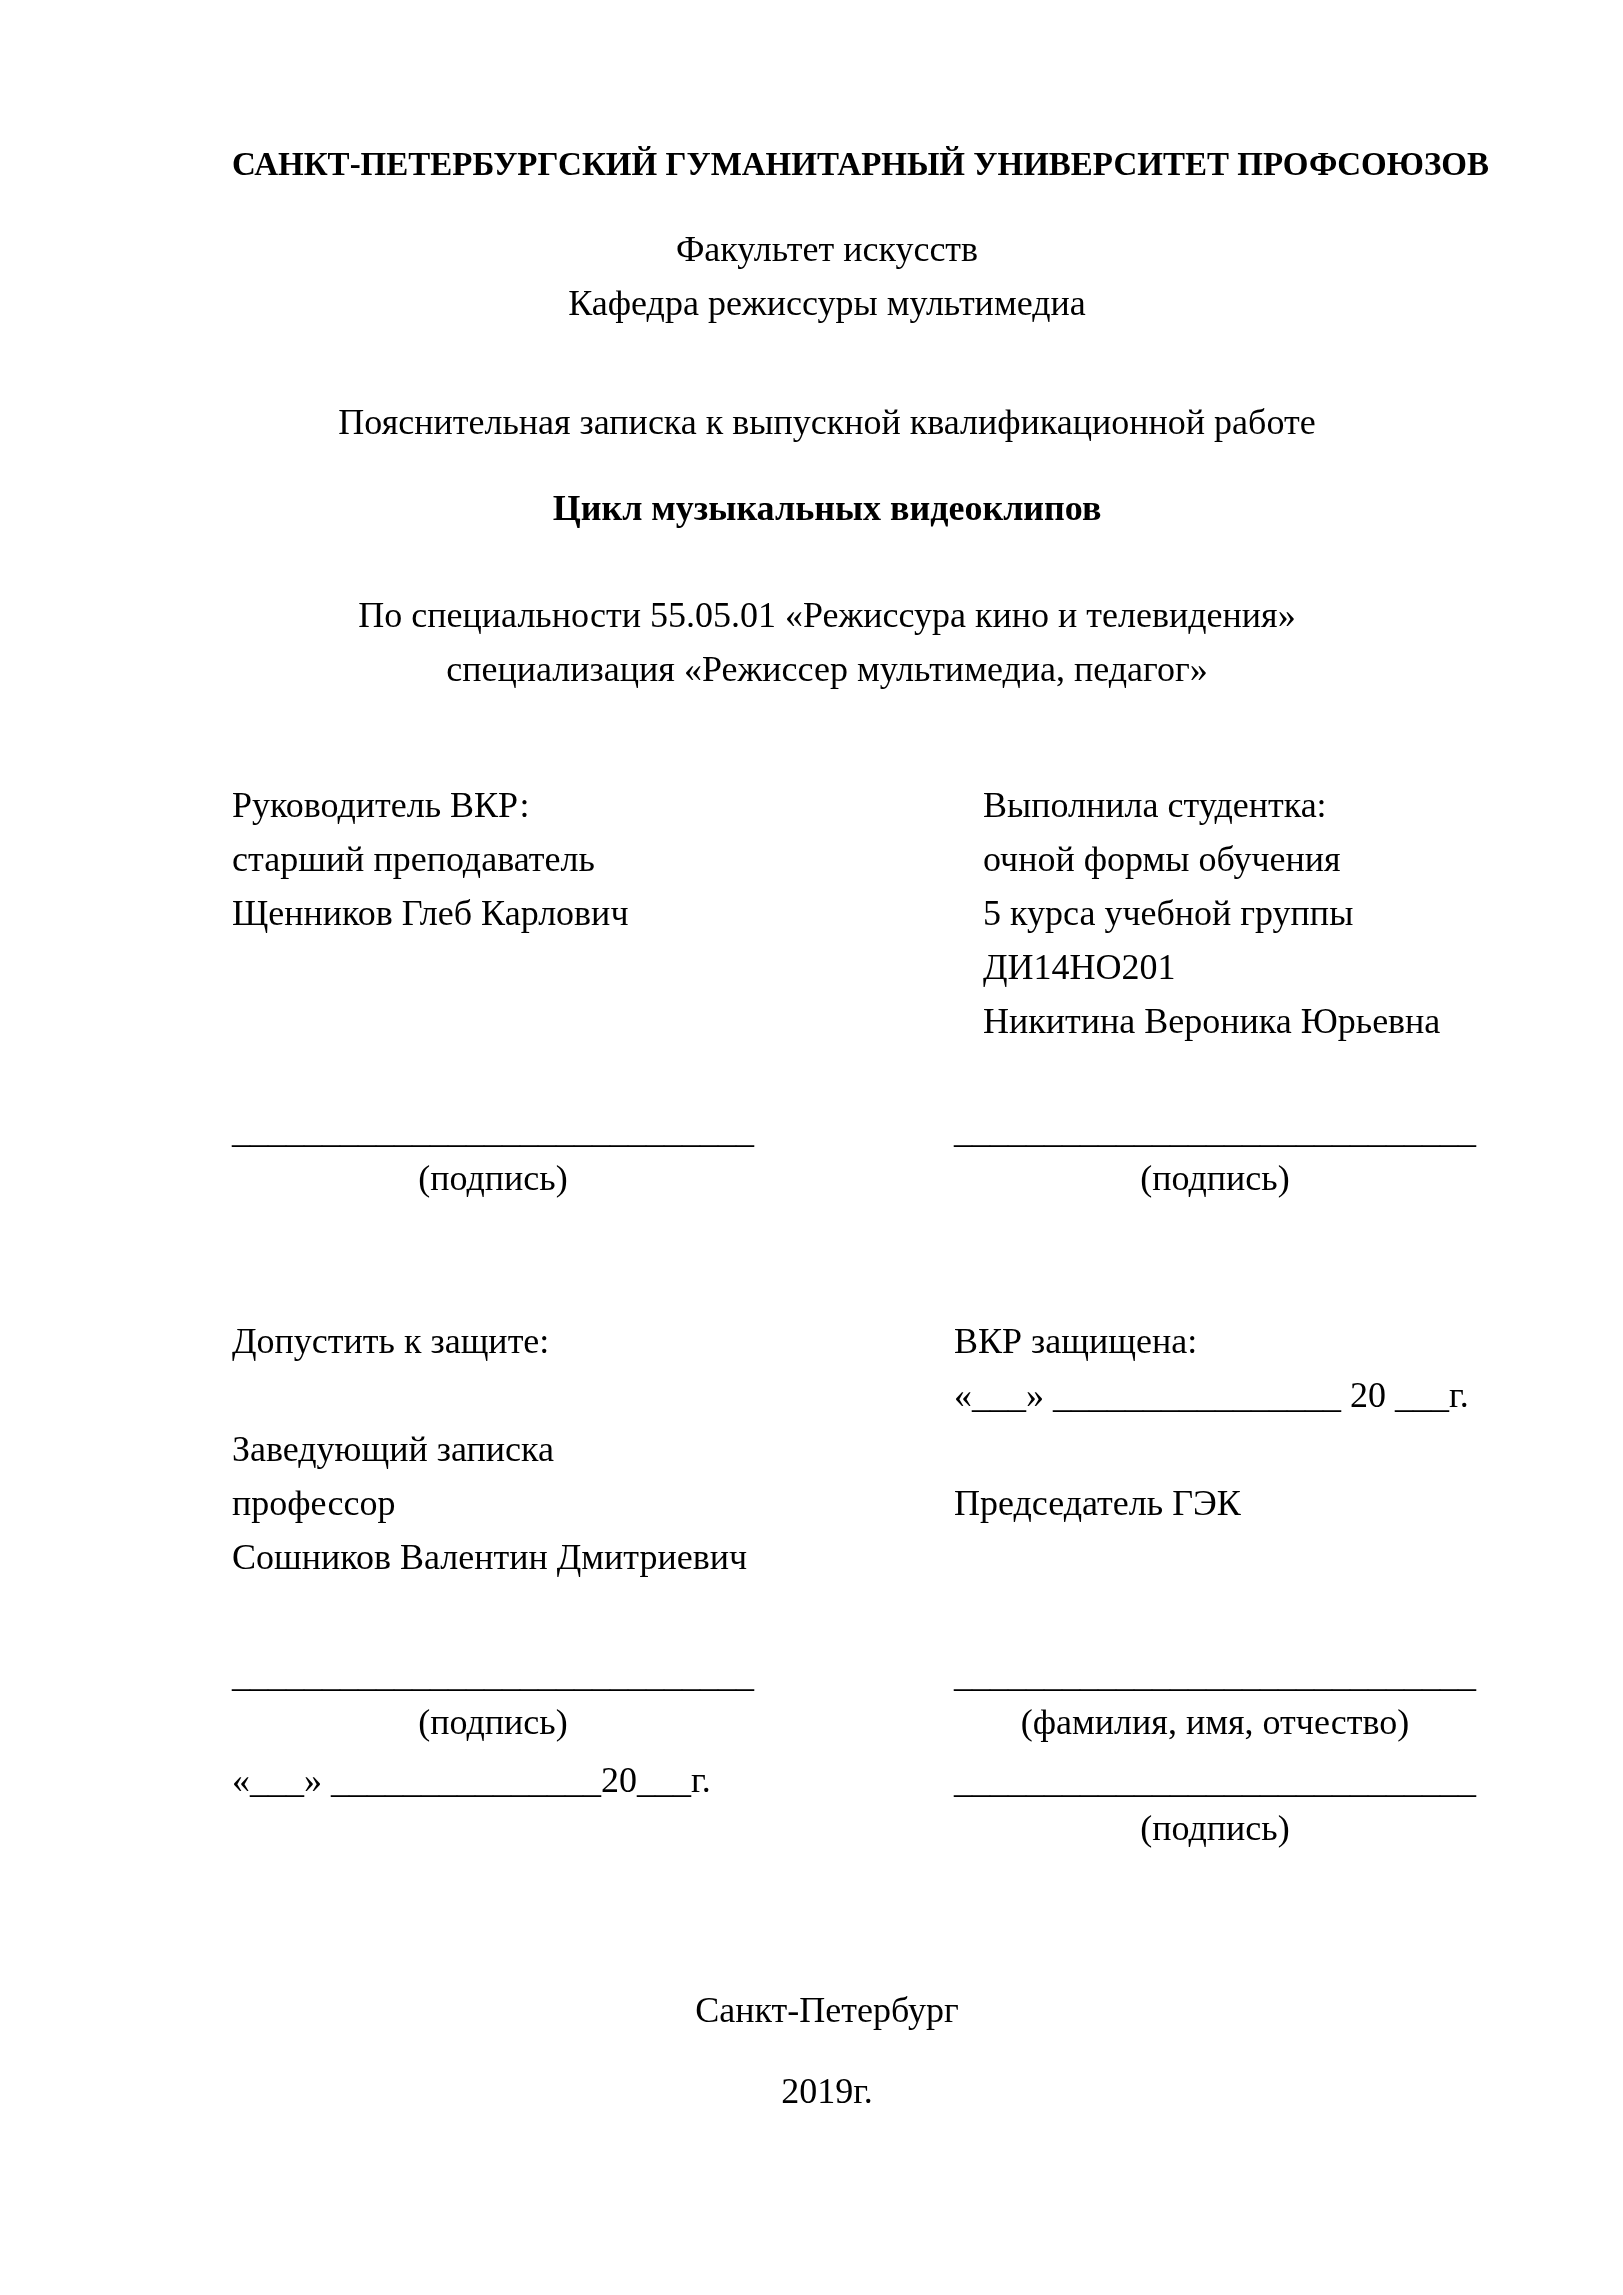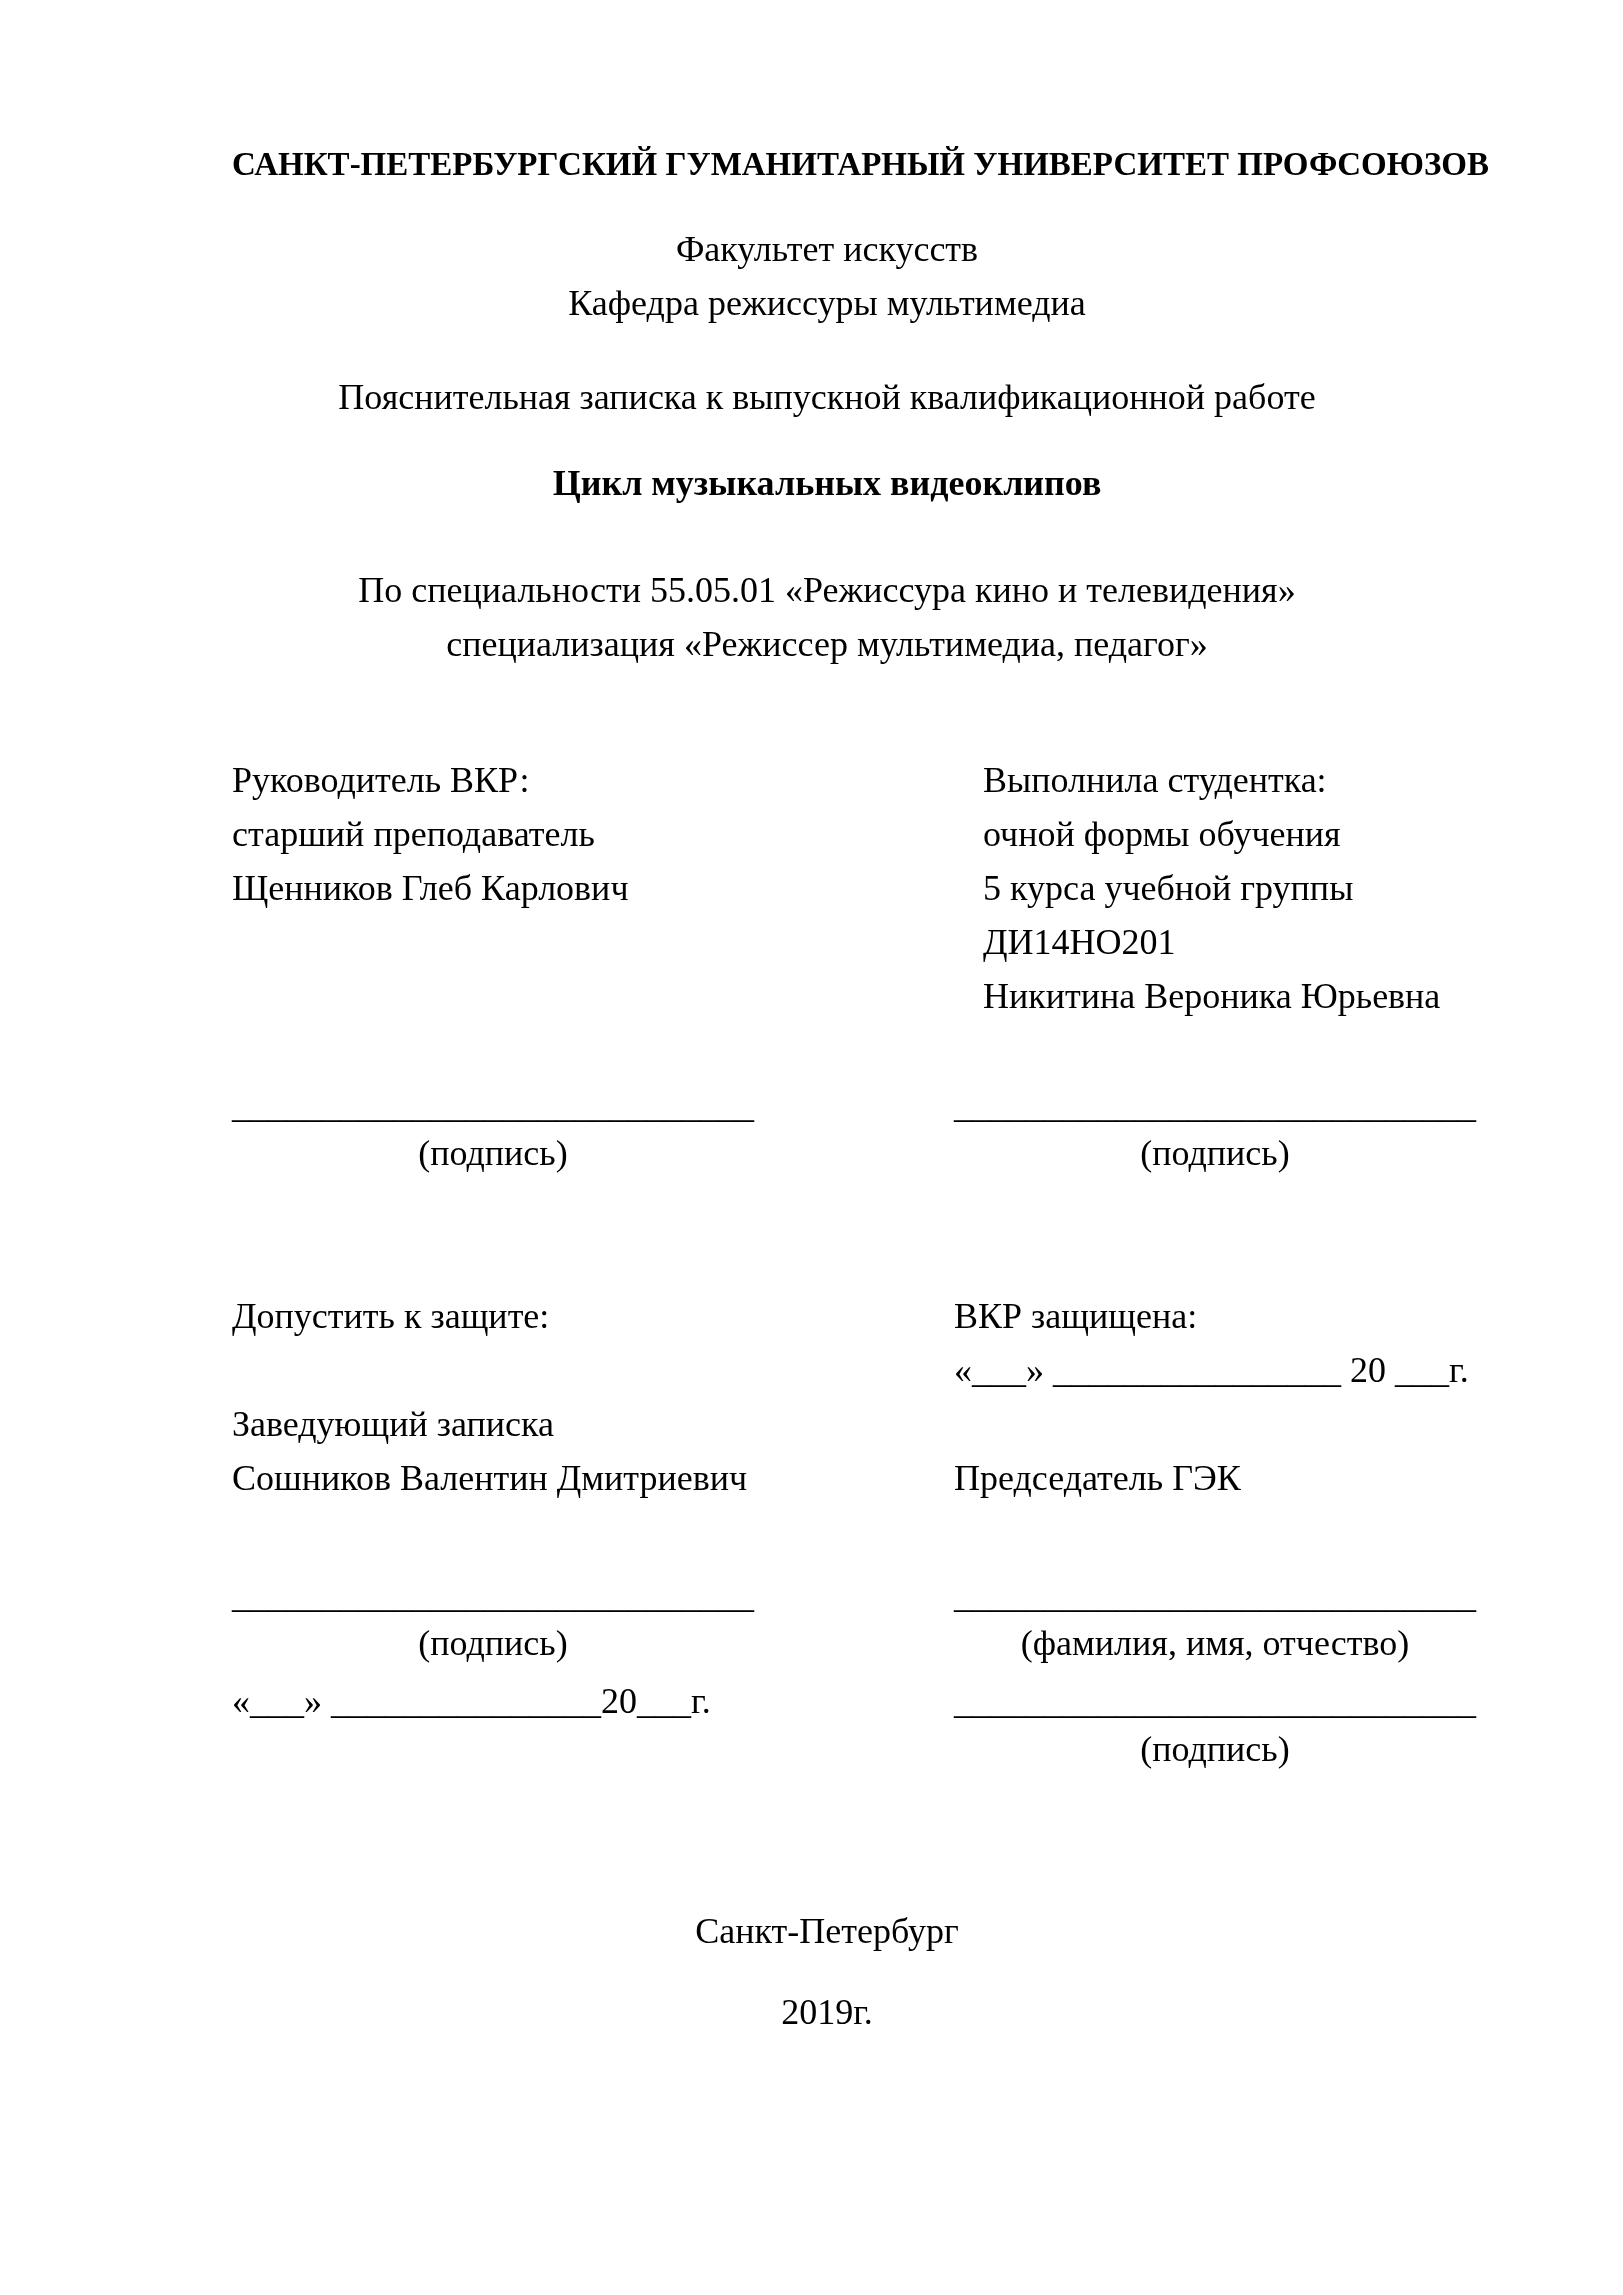--- a/index.html
+++ b/index.html
@@ -19,21 +19,21 @@
   .center { text-align: center; }
   .bold { font-weight: bold; }
   .nowrap { white-space: nowrap; }
   .doc-title {
     font-size: 33px;
     font-weight: bold;
     white-space: nowrap;
     text-align: center;
   }
   .block-faculty   { margin-top: 32px; }
-  .block-subtitle  { margin-top: 40px; }
+  .block-subtitle  { margin-top: 65px; }
   .block-worktitle { margin-top: 32px; }
   .block-specialty { margin-top: 53px; }
   .block-people    { margin-top: 82px; gap: 29px; }
   .block-sigrow    { margin-top: 55px; }
   .block-admission { margin-top: 114px; }
   .block-final     { margin-top: 63px; }
   .block-footer    { margin-top: 133px; }
   .footer-year     { margin-top: 27px; }
 
   .cols { display: flex; align-items: flex-start; }
@@ -98,20 +98,21 @@
         <div class="sig-caption">(подпись)</div>
       </div>
     </div>
   </div>
 
   <div class="cols block-admission">
     <div class="col-left">
       <div>Допустить к защите:</div>
       <div class="spacer-line"></div>
       <div>Заведующий записка</div>
+      <div>профессор</div>
       <div>Сошников Валентин Дмитриевич</div>
     </div>
     <div class="col-right">
       <div>ВКР защищена:</div>
       <div>«___» ________________ 20 ___г.</div>
       <div class="spacer-line"></div>
       <div>Председатель ГЭК</div>
     </div>
   </div>
 

